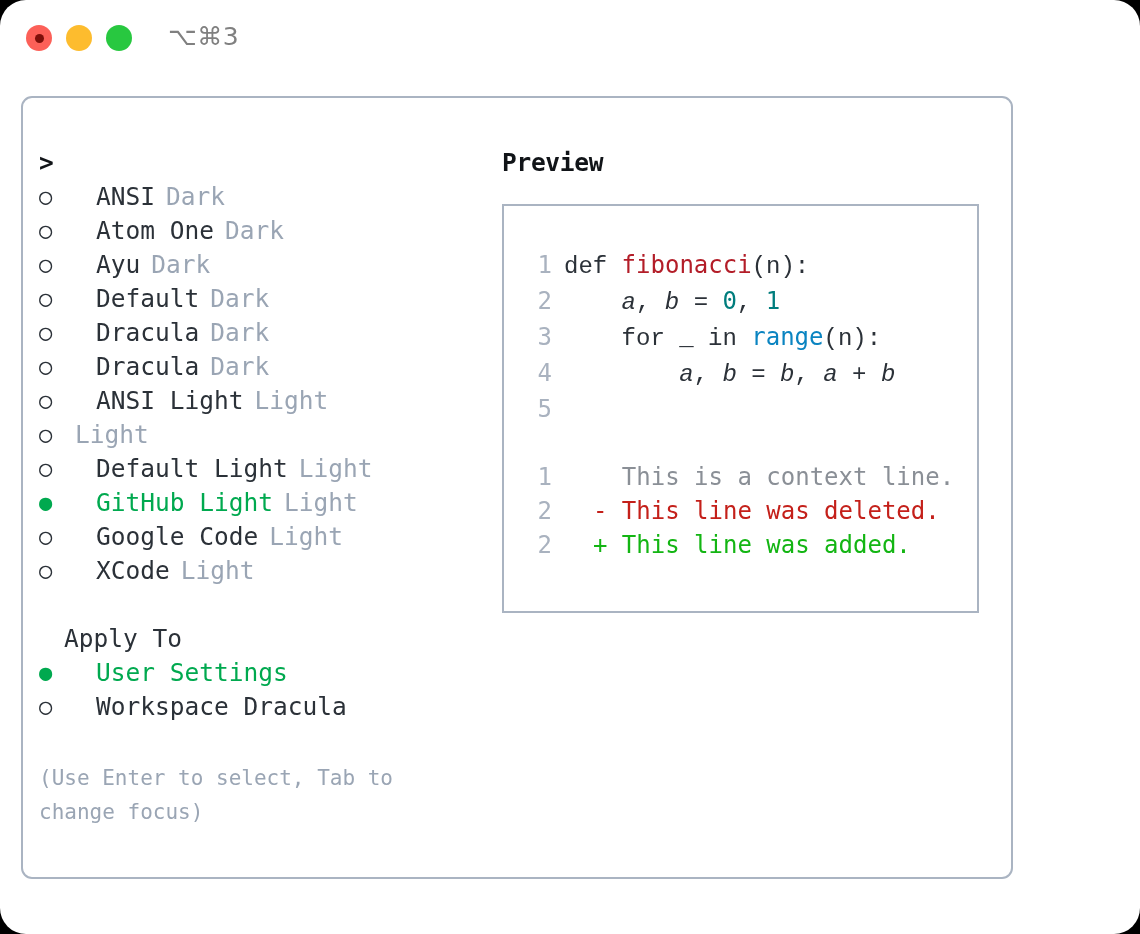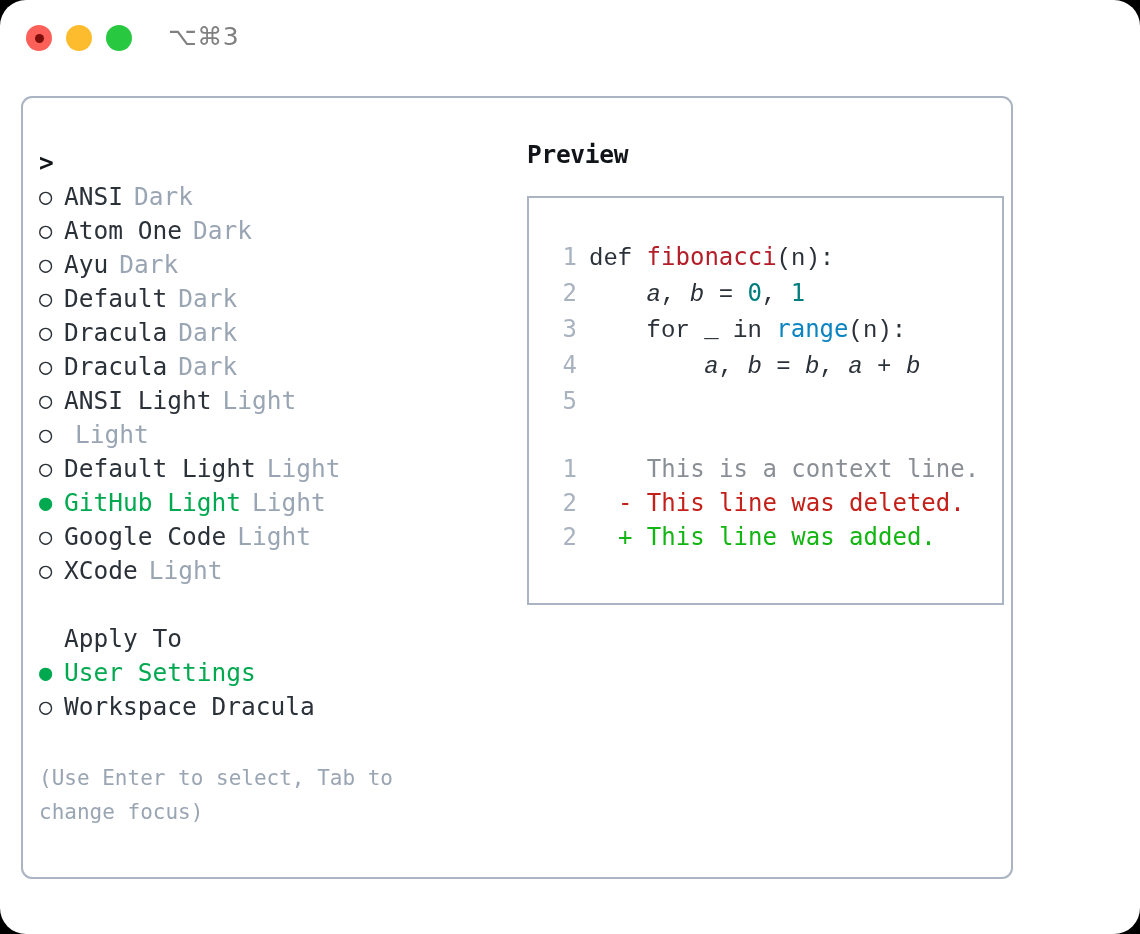--- a/index.html
+++ b/index.html
@@ -121,21 +121,21 @@
 
   .bullet {
     width: 25px;
     display: inline-block;
     flex: 0 0 25px;
     color: #2b3138;
     font-size: 22px;
   }
   .bullet-on { color: #00a94f; }
 
-  .item-name { color: #2b3138; }
+  .item-name { color: #2b3138; margin-left: 32px; }
   .item-name-sel { color: #00a94f; }
   .item-tag {
     color: #9aa5b4;
     margin-left: 11px;
   }
 
   .spacer-row { height: 34px; }
 
   .apply-header {
     color: #2b3138;
@@ -149,23 +149,22 @@
     width: 420px;
     font-size: 21px;
     line-height: 34px;
     color: #9aa5b4;
   }
 
   
   .right-col {
     position: absolute;
     left: 479px;
-    top: 40px;
+    top: 48px;
     width: 500px;
-    margin-left: 25px;
   }
   .preview-title {
     font-size: 24.5px;
     font-weight: bold;
     color: #111418;
     line-height: 34px;
     letter-spacing: -0.3px;
   }
 
   .code-box {

